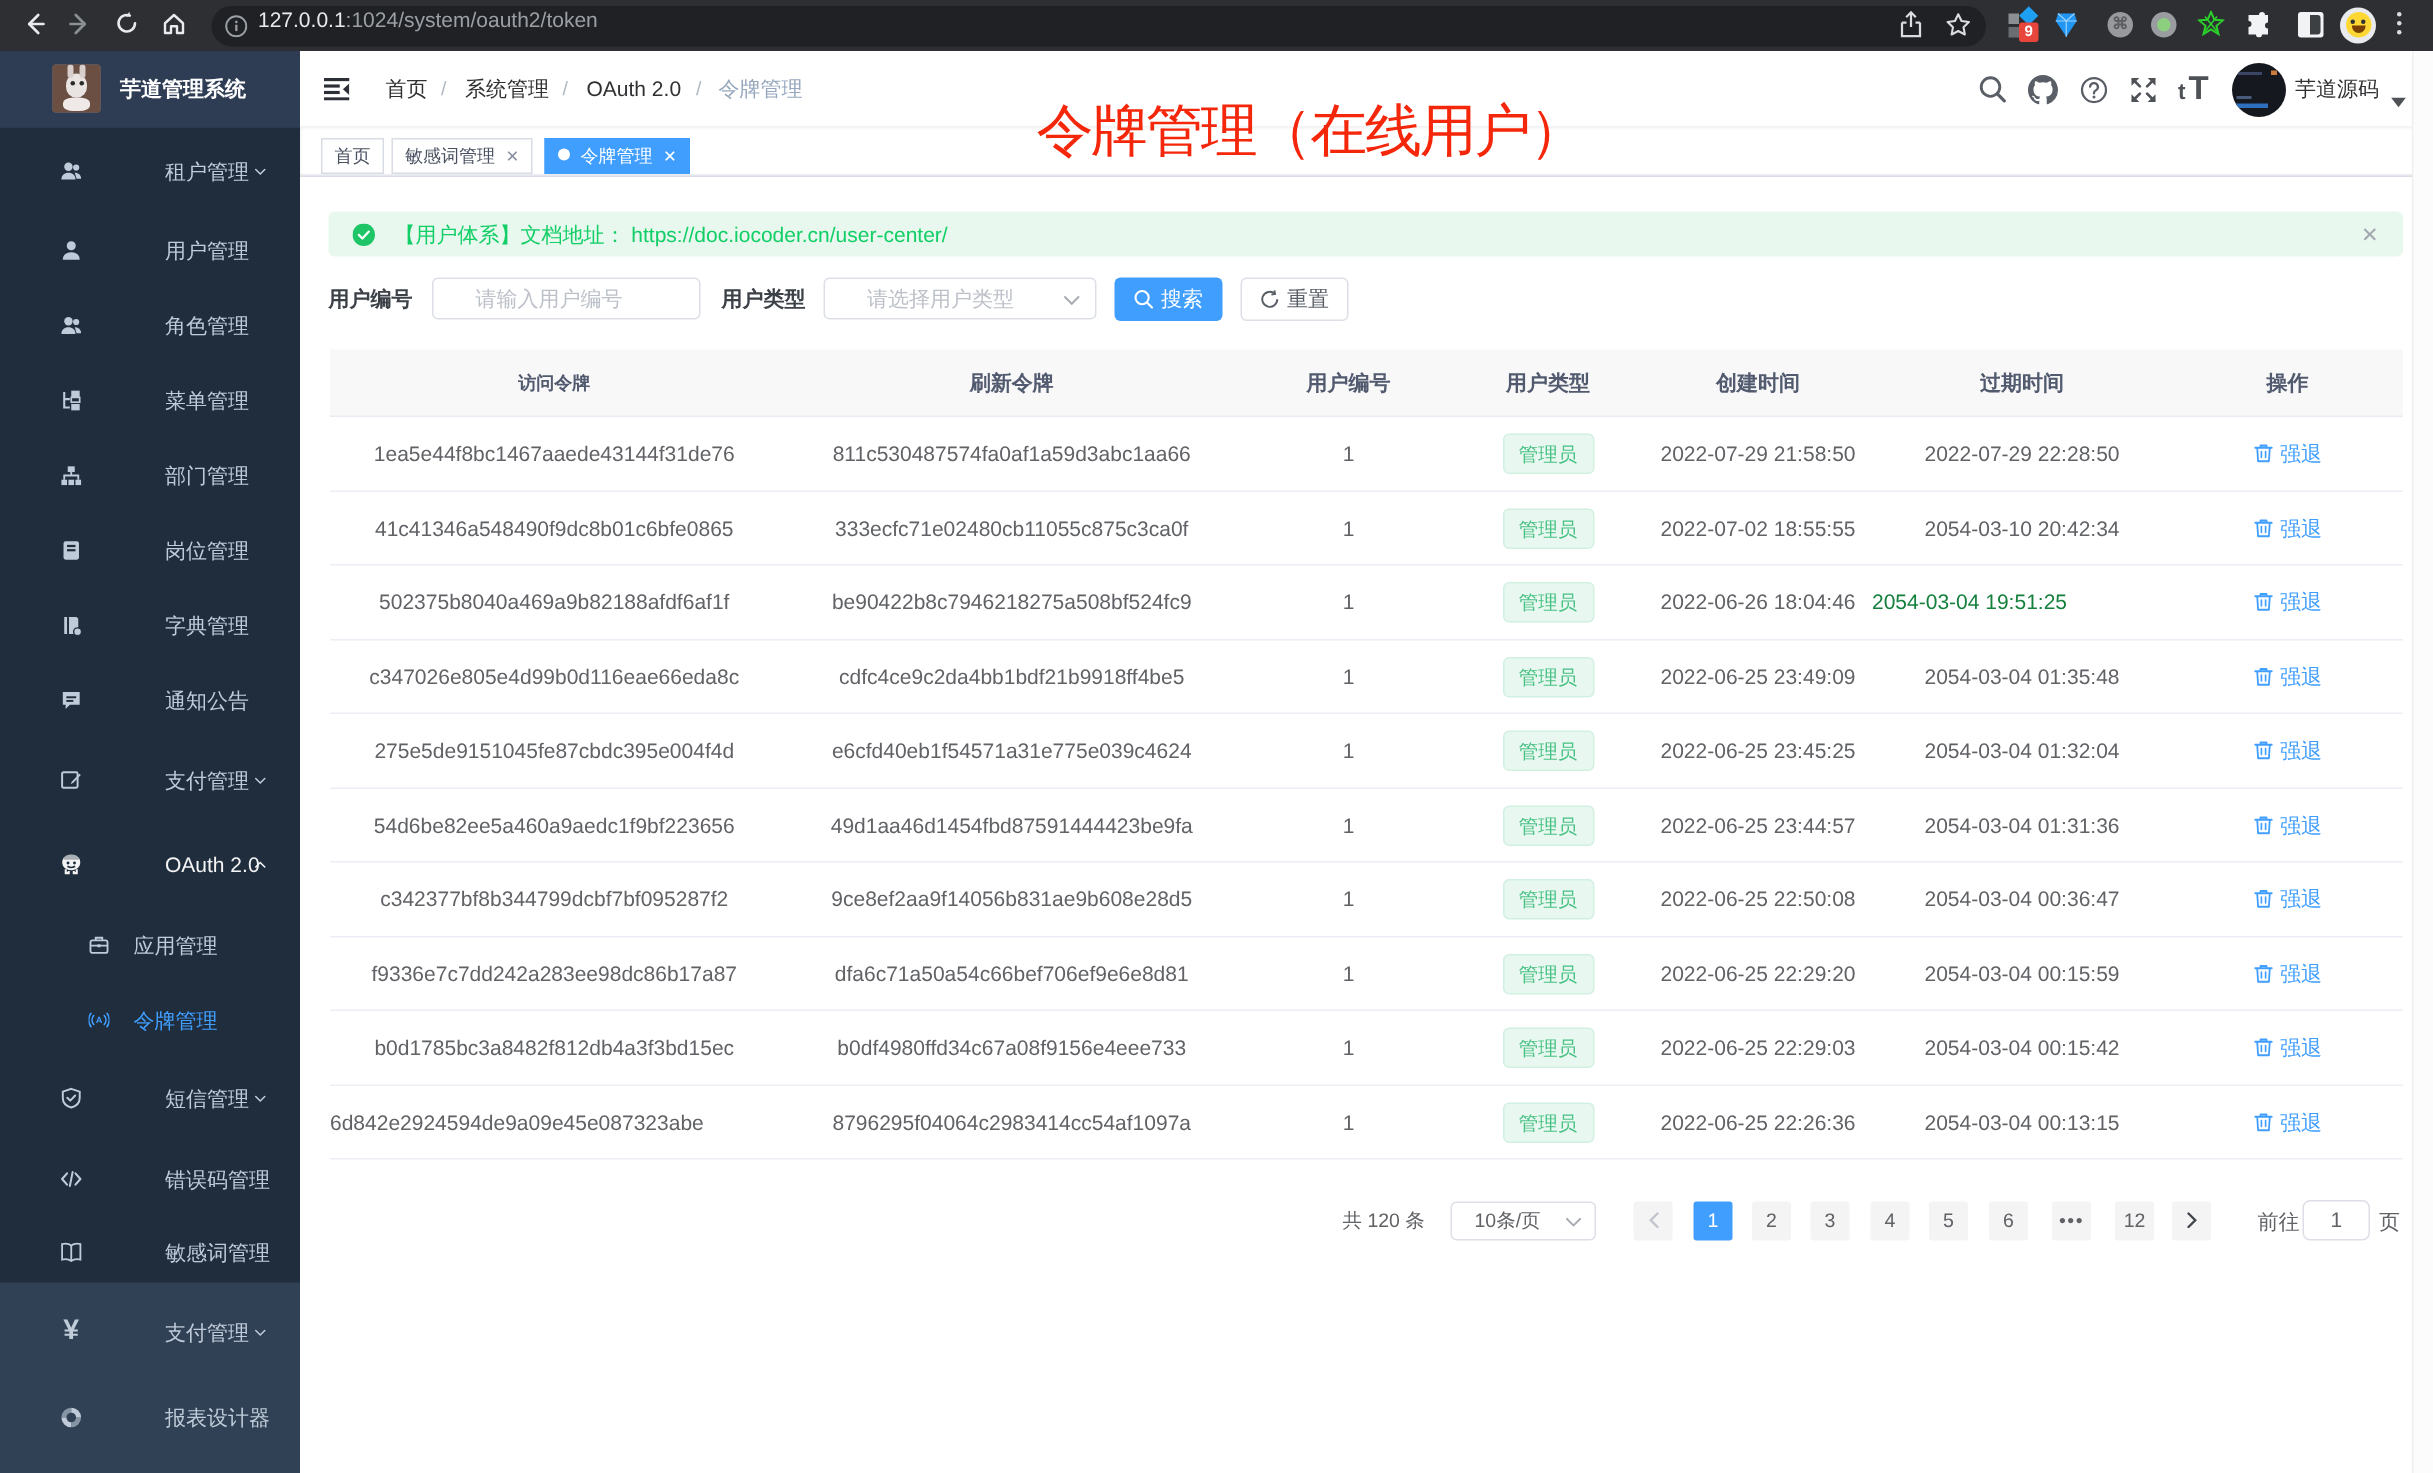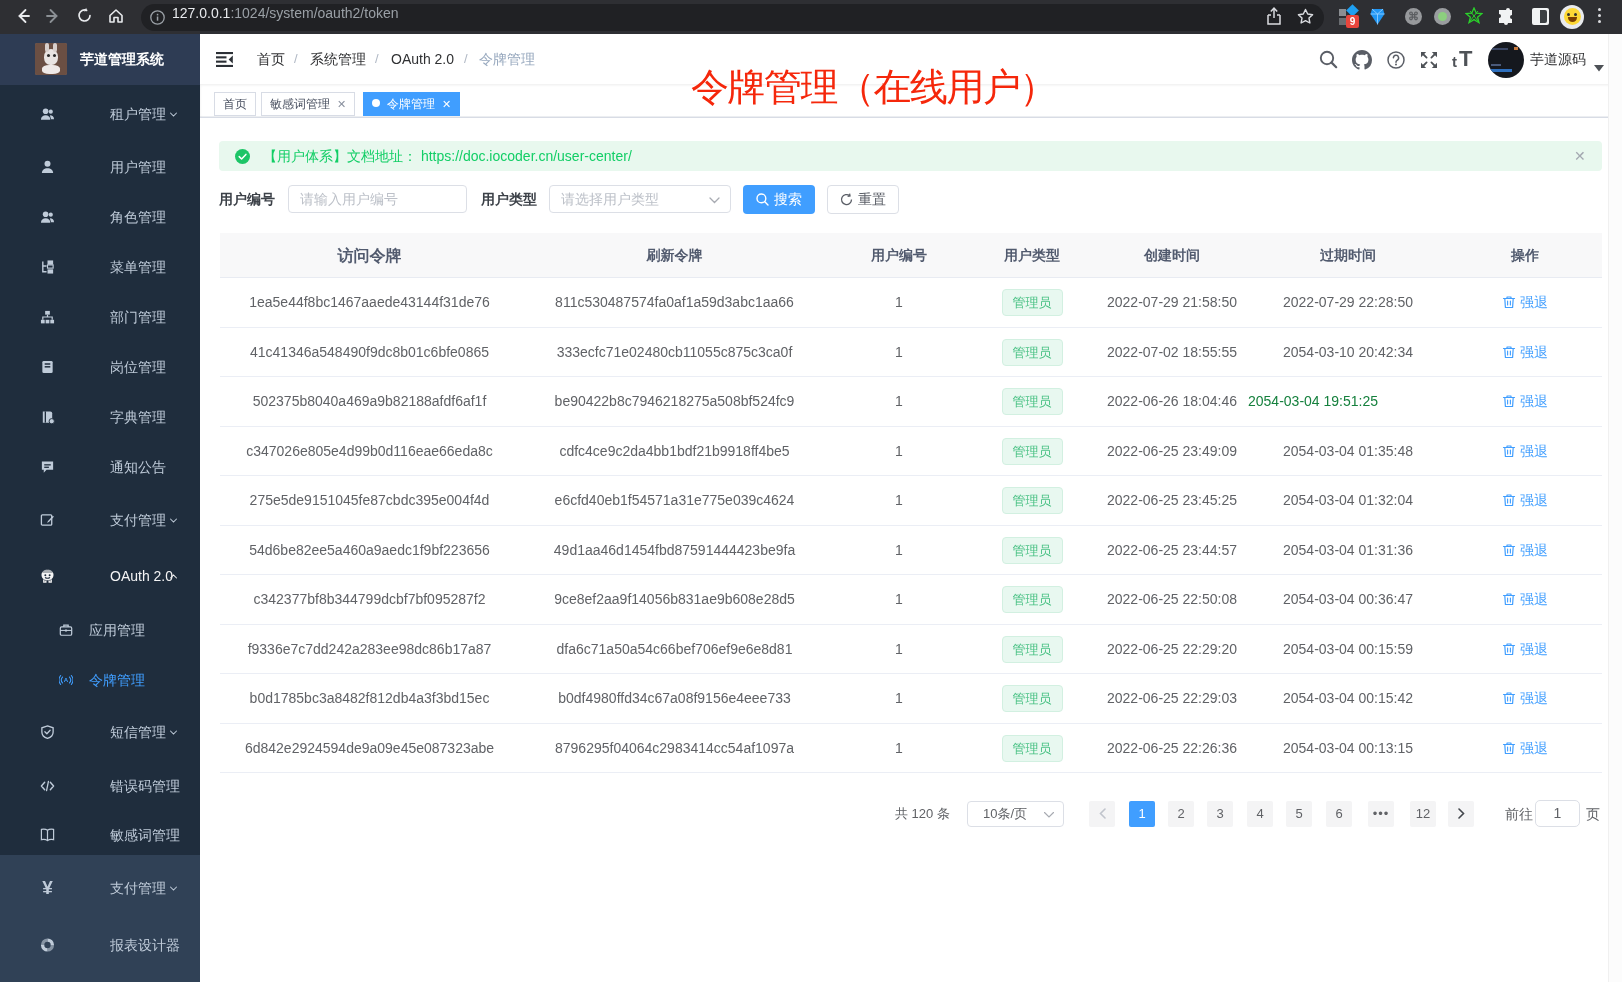--- a/index.html
+++ b/index.html
@@ -43,21 +43,21 @@
 .tag.active .x { color:#fff; }
 
 
 #annot { position:absolute; left:691px; top:62px; font-size:38px; letter-spacing:-1.5px; color:#f5270b; white-space:nowrap; z-index:50; }
 
 
 #alert { position:absolute; left:219px; top:141px; width:1383px; height:30px; background:#e8f8ee; border-radius:4px; font-size:14px; color:#12ce66;padding-left:12px; }
 
 
 .flabel { position:absolute; top:185px; height:28px; line-height:28px; font-size:14px; font-weight:700; color:#3c4148; }
-.fbox { position:absolute; top:185px; height:28px; border:1px solid #dcdfe6; border-radius:4px; background:#fff; line-height:26px; font-size:14px; color:#bcc0c8; padding-left:11px; }
+.fbox { position:absolute; top:185px; height:28px; border:1px solid #dcdfe6; border-radius:4px; background:#fff; line-height:26px; font-size:14px; color:#bcc0c8; padding-left:28px; }
 .btn { position:absolute; top:185px; height:29px; border-radius:4px; font-size:14px; display:flex; align-items:center; justify-content:center; }
 #btnsearch { left:743px; width:72px; background:#409eff; color:#fff; }
 #btnreset { left:827px; width:72px; background:#fff; border:1px solid #dcdfe6; color:#5a5e66;font-family:Liberation Mono, monospace; }
 .tagok { display:inline-block; height:27px; line-height:25px; padding:0 10px; background:#e8f8f0; border:1px solid #d2f0e1; border-radius:4px; color:#49c184; font-size:13px; }
 .oplink { color:#409eff; }
 
 
 .pg { position:absolute; font-size:13px; color:#606266; }
 .pbtn { position:absolute; top:801px; height:26px; line-height:26px; min-width:26px; text-align:center; background:#f4f4f5; border-radius:2px; color:#606266; font-size:13px; }
 .pbtn.on { background:#409eff; color:#fff; }
@@ -395,21 +395,21 @@
         <circle cx="5.4" cy="5.4" r="4.4" stroke="#fff" stroke-width="1.4" fill="none"></circle>
         <path d="M8.8 8.8 L12 12" stroke="#fff" stroke-width="1.4" stroke-linecap="round"></path>
       </svg>搜索</div>
   <div class="btn" id="btnreset"><svg width="13" height="13" viewBox="0 0 13 13" style="margin-right:5px">
         <path d="M11.5 6.5 A5 5 0 1 1 9.8 2.8" stroke="#5a5e66" stroke-width="1.3" fill="none"></path>
         <path d="M9.6 0.6 L10 3 L7.6 3.4" stroke="#5a5e66" stroke-width="1.3" fill="none"></path>
       </svg>重置</div>
 </div>
 <div id="tablewrap">
 <div id="thead" style="position:absolute;left:220px;top:233px;width:1382px;height:45px;background:#f8f8f9;border-bottom:1px solid #e8ebf2"></div>
-<span style="position:absolute;left:220px;top:233px;width:299px;height:45px;line-height:45px;text-align:center;font-size:16px;font-weight:700;color:#515a6e">访问令牌</span>
+<span style="position:absolute;left:220px;top:233px;width:299px;height:45px;line-height:45px;text-align:center;font-size:12px;font-weight:700;color:#515a6e">访问令牌</span>
 <span style="position:absolute;left:519px;top:233px;width:311px;height:45px;line-height:45px;text-align:center;font-size:14px;font-weight:700;color:#515a6e">刷新令牌</span>
 <span style="position:absolute;left:830px;top:233px;width:138px;height:45px;line-height:45px;text-align:center;font-size:14px;font-weight:700;color:#515a6e">用户编号</span>
 <span style="position:absolute;left:968px;top:233px;width:128px;height:45px;line-height:45px;text-align:center;font-size:14px;font-weight:700;color:#515a6e">用户类型</span>
 <span style="position:absolute;left:1096px;top:233px;width:152px;height:45px;line-height:45px;text-align:center;font-size:14px;font-weight:700;color:#515a6e">创建时间</span>
 <span style="position:absolute;left:1248px;top:233px;width:200px;height:45px;line-height:45px;text-align:center;font-size:14px;font-weight:700;color:#515a6e">过期时间</span>
 <span style="position:absolute;left:1448px;top:233px;width:154px;height:45px;line-height:45px;text-align:center;font-size:14px;font-weight:700;color:#515a6e">操作</span>
 <div style="position:absolute;left:220px;top:278.0px;width:1382px;height:49.5px;border-bottom:1px solid #ebeef5"></div>
 <span style="position:absolute;left:220px;top:278.0px;width:299px;height:49.5px;line-height:49.5px;text-align:center;font-size:14px;color:#606266;white-space:nowrap">1ea5e44f8bc1467aaede43144f31de76</span>
 <span style="position:absolute;left:519px;top:278.0px;width:311px;height:49.5px;line-height:49.5px;text-align:center;font-size:14px;color:#606266;white-space:nowrap">811c530487574fa0af1a59d3abc1aa66</span>
 <span style="position:absolute;left:830px;top:278.0px;width:138px;height:49.5px;line-height:49.5px;text-align:center;font-size:14px;color:#606266;white-space:nowrap">1</span>
@@ -502,21 +502,21 @@
 <span style="position:absolute;left:519px;top:674.0px;width:311px;height:49.5px;line-height:49.5px;text-align:center;font-size:14px;color:#606266;white-space:nowrap">b0df4980ffd34c67a08f9156e4eee733</span>
 <span style="position:absolute;left:830px;top:674.0px;width:138px;height:49.5px;line-height:49.5px;text-align:center;font-size:14px;color:#606266;white-space:nowrap">1</span>
 <span style="position:absolute;left:968px;top:685.0px;width:128px;text-align:center"><span class="tagok">管理员</span></span>
 <span style="position:absolute;left:1096px;top:674.0px;width:152px;height:49.5px;line-height:49.5px;text-align:center;font-size:14px;color:#606266;white-space:nowrap">2022-06-25 22:29:03</span>
 <span style="position:absolute;left:1248px;top:674.0px;width:200px;height:49.5px;line-height:49.5px;text-align:center;font-size:14px;color:#606266;white-space:nowrap">2054-03-04 00:15:42</span>
 <span style="position:absolute;left:1448px;top:674.0px;width:154px;height:49.5px;line-height:49.5px;text-align:center;font-size:14px" class="oplink"><svg width="14" height="14" viewBox="0 0 14 14" style="vertical-align:-2px;margin-right:4px">
         <path d="M1.5 3.5 H12.5 M5 3.5 V2 H9 V3.5 M2.8 3.5 L3.4 12.5 H10.6 L11.2 3.5" stroke="#409eff" stroke-width="1.2" fill="none" stroke-linecap="round" stroke-linejoin="round"></path>
         <path d="M5.6 6 V10 M8.4 6 V10" stroke="#409eff" stroke-width="1.1" stroke-linecap="round"></path>
       </svg>强退</span>
 <div style="position:absolute;left:220px;top:723.5px;width:1382px;height:49.5px;border-bottom:1px solid #ebeef5"></div>
-<span style="position:absolute;left:220px;top:723.5px;width:299px;height:49.5px;line-height:49.5px;text-align:center;font-size:14px;color:#606266;white-space:nowrap">6d842e2924594de9a09e45e087323abe</span>
+<span style="position:absolute;left:220px;top:723.5px;width:299px;height:49.5px;line-height:49.5px;font-size:14px;color:#606266;white-space:nowrap">6d842e2924594de9a09e45e087323abe</span>
 <span style="position:absolute;left:519px;top:723.5px;width:311px;height:49.5px;line-height:49.5px;text-align:center;font-size:14px;color:#606266;white-space:nowrap">8796295f04064c2983414cc54af1097a</span>
 <span style="position:absolute;left:830px;top:723.5px;width:138px;height:49.5px;line-height:49.5px;text-align:center;font-size:14px;color:#606266;white-space:nowrap">1</span>
 <span style="position:absolute;left:968px;top:734.5px;width:128px;text-align:center"><span class="tagok">管理员</span></span>
 <span style="position:absolute;left:1096px;top:723.5px;width:152px;height:49.5px;line-height:49.5px;text-align:center;font-size:14px;color:#606266;white-space:nowrap">2022-06-25 22:26:36</span>
 <span style="position:absolute;left:1248px;top:723.5px;width:200px;height:49.5px;line-height:49.5px;text-align:center;font-size:14px;color:#606266;white-space:nowrap">2054-03-04 00:13:15</span>
 <span style="position:absolute;left:1448px;top:723.5px;width:154px;height:49.5px;line-height:49.5px;text-align:center;font-size:14px" class="oplink"><svg width="14" height="14" viewBox="0 0 14 14" style="vertical-align:-2px;margin-right:4px">
         <path d="M1.5 3.5 H12.5 M5 3.5 V2 H9 V3.5 M2.8 3.5 L3.4 12.5 H10.6 L11.2 3.5" stroke="#409eff" stroke-width="1.2" fill="none" stroke-linecap="round" stroke-linejoin="round"></path>
         <path d="M5.6 6 V10 M8.4 6 V10" stroke="#409eff" stroke-width="1.1" stroke-linecap="round"></path>
       </svg>强退</span>
 </div>

